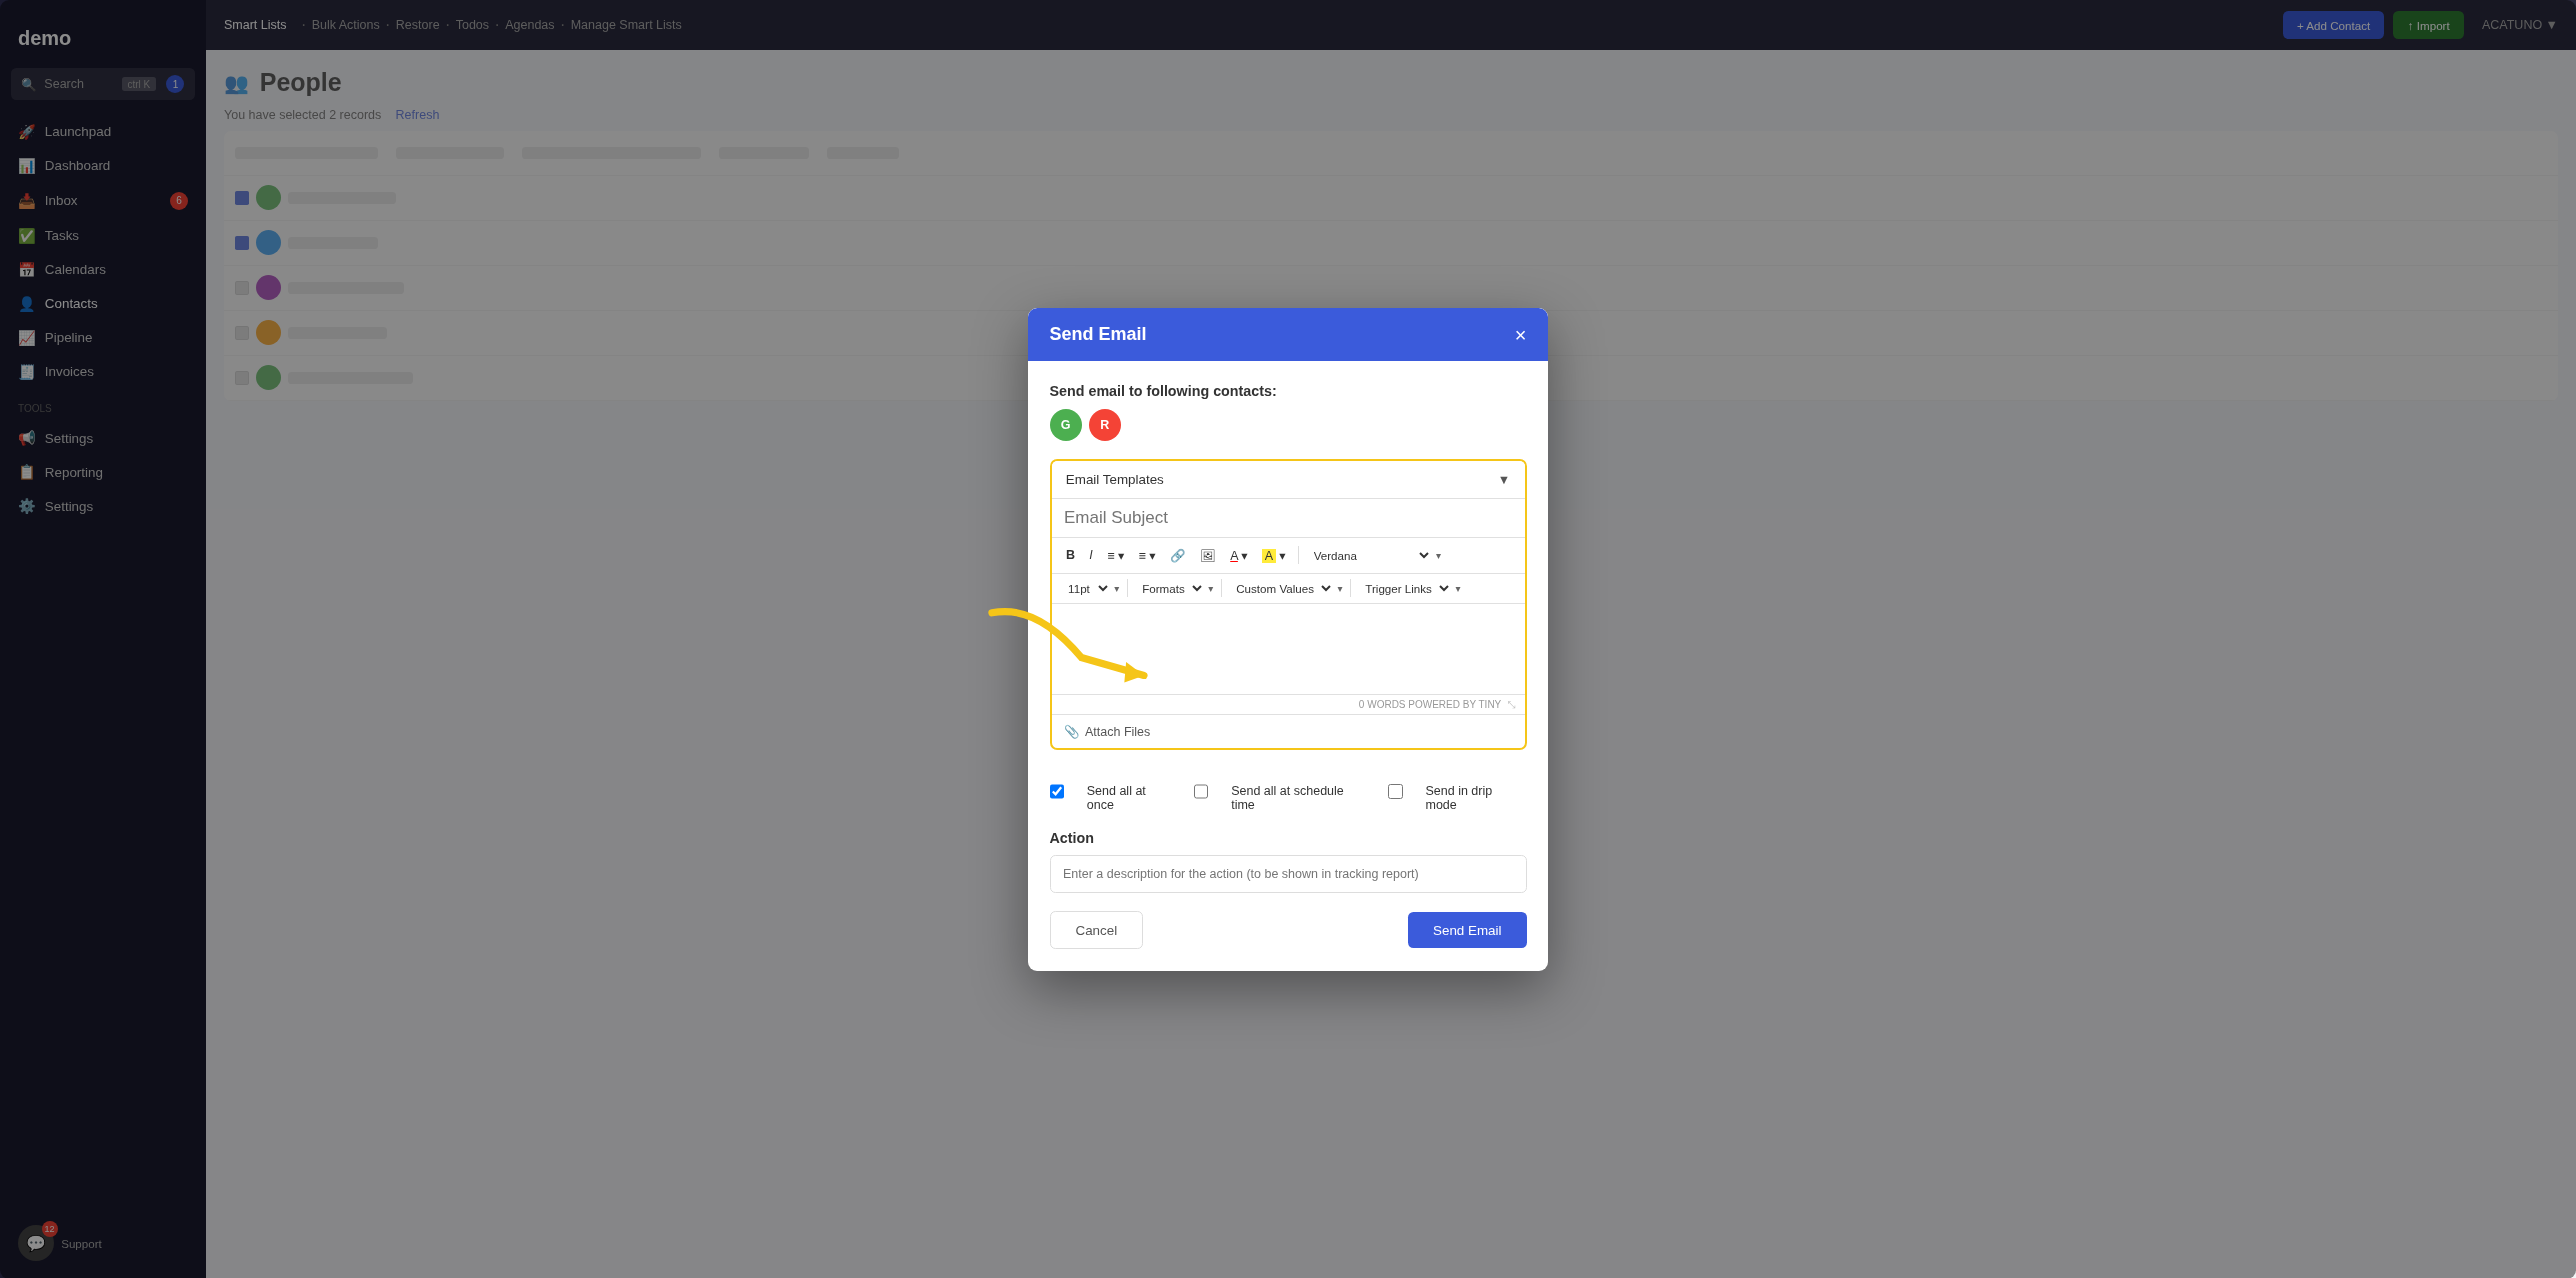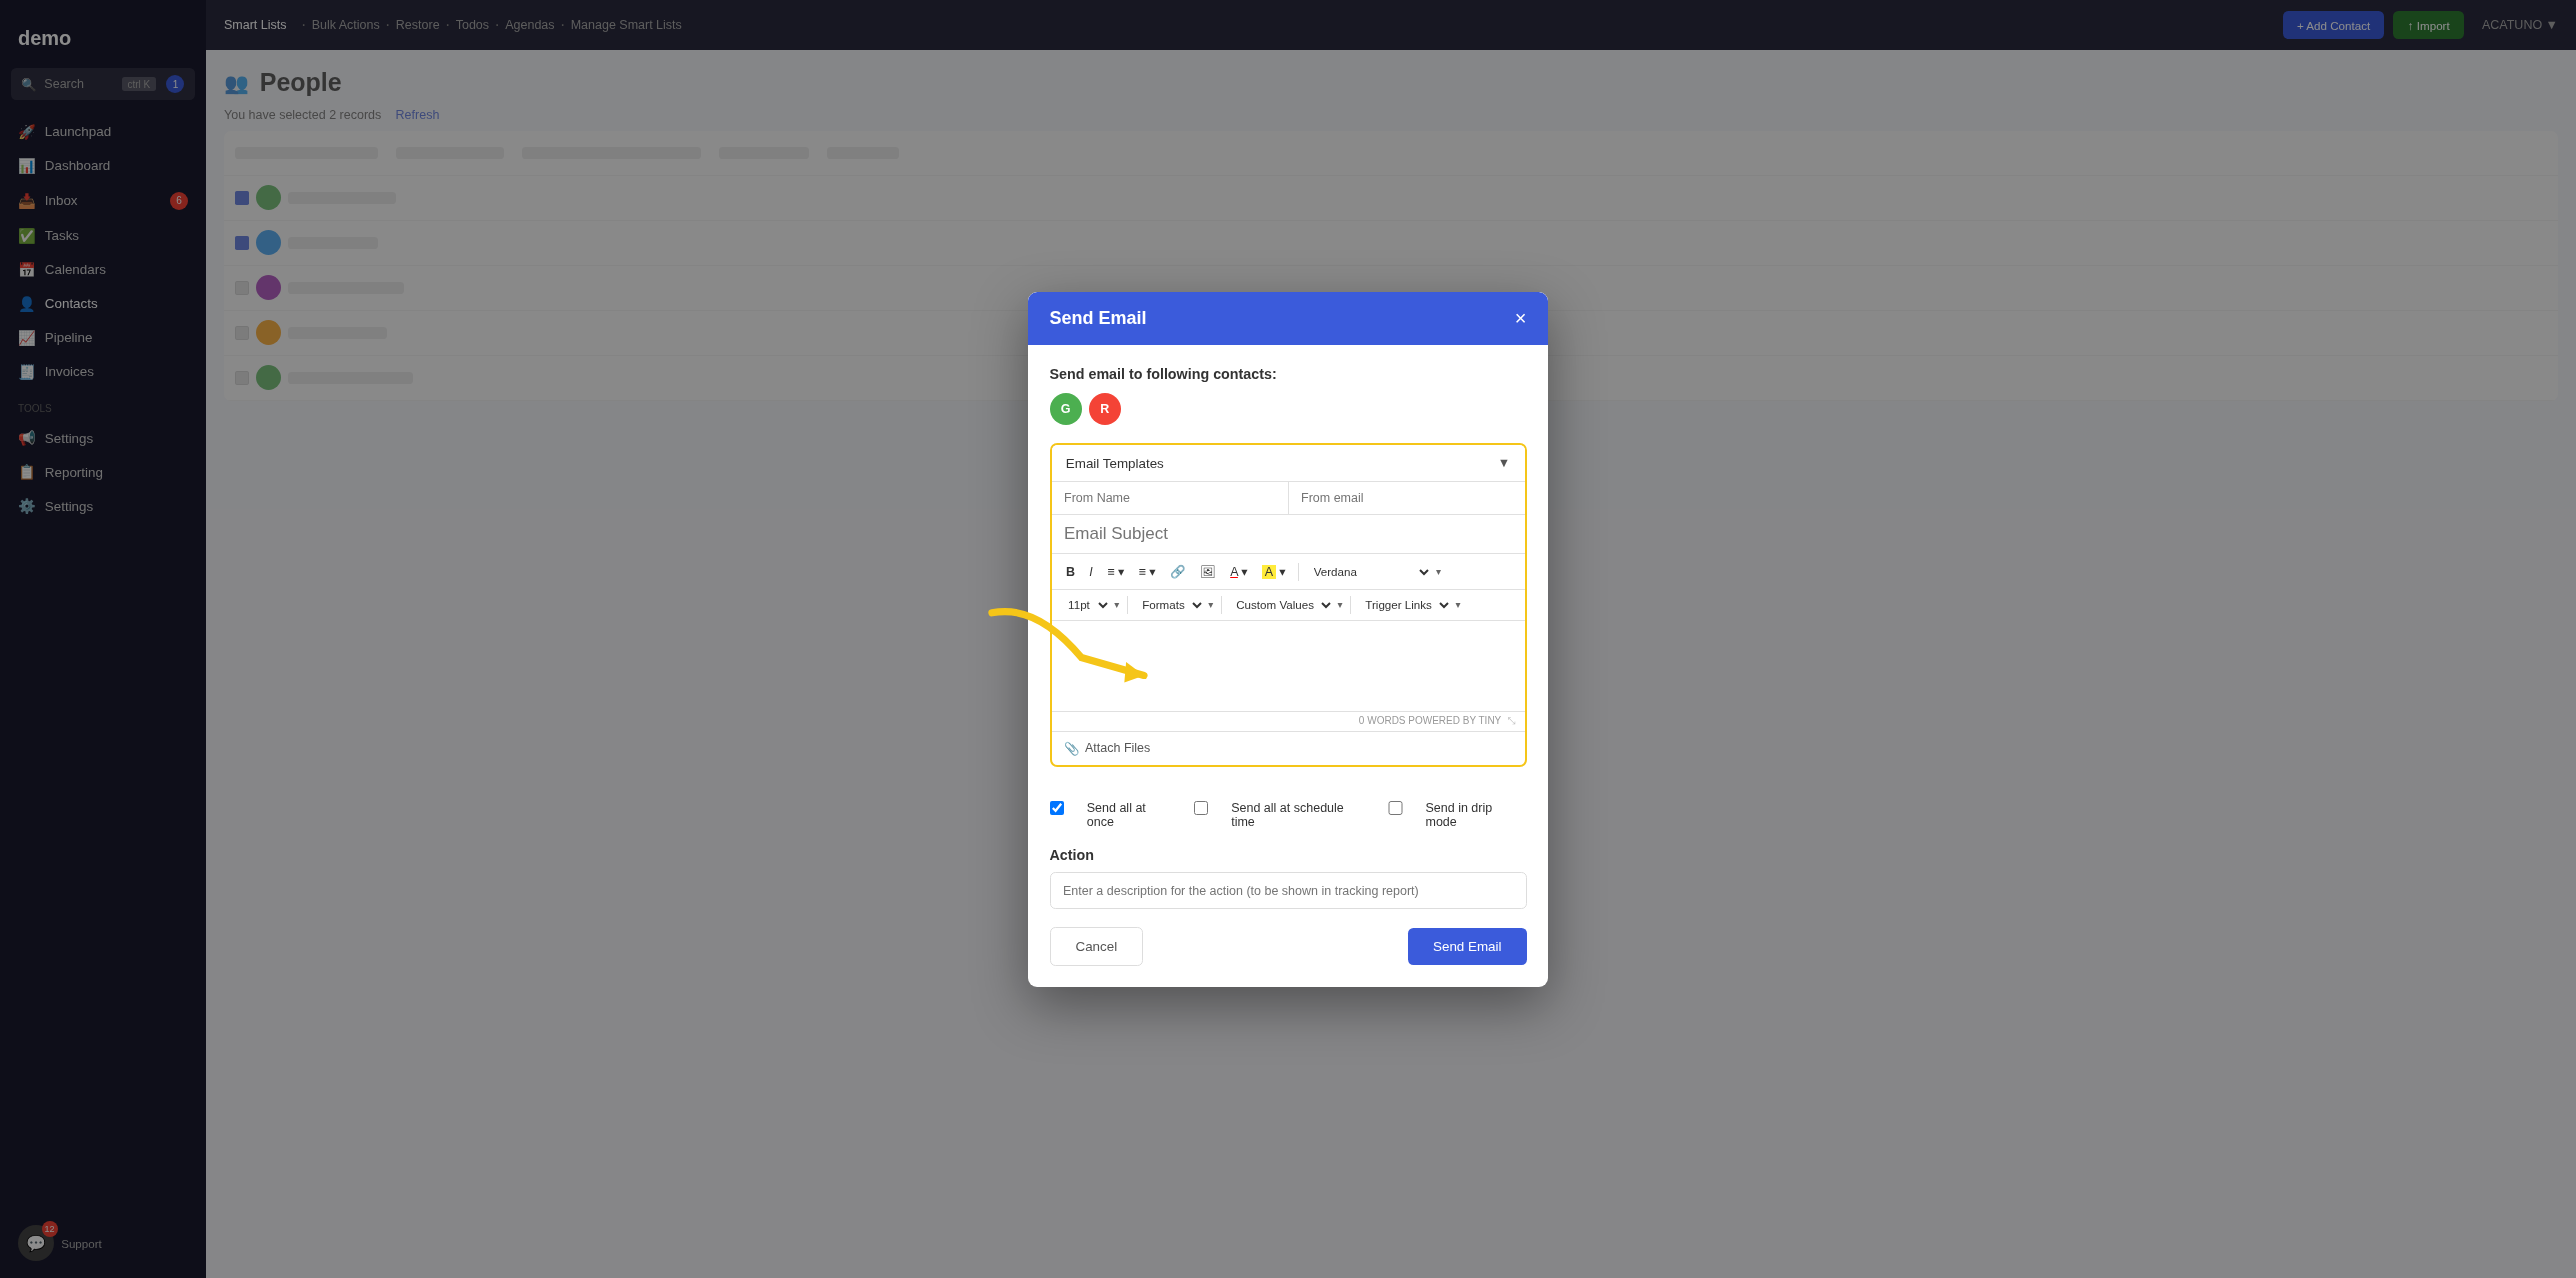--- a/index.html
+++ b/index.html
@@ -491,21 +491,21 @@
         <div style="display:flex;align-items:center;gap:7.2px;">
           <div style="width:14.3px;height:14.3px;background:#ddd;border-radius:1.8px;border:0.9px solid #ccc;"></div>
           <div style="width:25px;height:25px;border-radius:50%;background:#4caf50;"></div>
           <div class="bg-cell" style="width:125px;"></div>
         </div>
       </div>
     </div>
   </div>
 </div>
 
-<div class="modal-overlay" style="z-index:200;">
+<div class="modal-overlay" style="z-index:200;border-radius:9px;">
 
   <div style="position:absolute;left:calc(50% - 323px);top:calc(50% - 54px);z-index:300;pointer-events:none;">
     <svg width="197" height="161" viewBox="0 0 220 180" fill="none">
 
       <path d="M 30 30 Q 80 20 130 80 L 200 100" stroke="#f5c518" stroke-width="8" fill="none" stroke-linecap="round"></path>
 
       <polygon points="200,100 180,85 178,108" fill="#f5c518"></polygon>
     </svg>
   </div>
 
@@ -532,24 +532,20 @@
 
         <div class="template-select-wrapper">
           <select>
             <option>Email Templates</option>
             <option>Template 1</option>
             <option>Template 2</option>
           </select>
           <span class="chevron">▼</span>
         </div>
 
-        <div class="from-row">
-          <input type="text" placeholder="From Name" style="">
-          <input type="text" placeholder="From email" style="">
-        </div>
 
         <div class="subject-row">
           <input type="text" placeholder="Email Subject" style="">
         </div>
 
         <div class="editor-toolbar">
           <button class="toolbar-btn"><strong>B</strong></button>
           <button class="toolbar-btn"><em>I</em></button>
           <button class="toolbar-btn">≡ ▾</button>
           <button class="toolbar-btn">≡ ▾</button>

